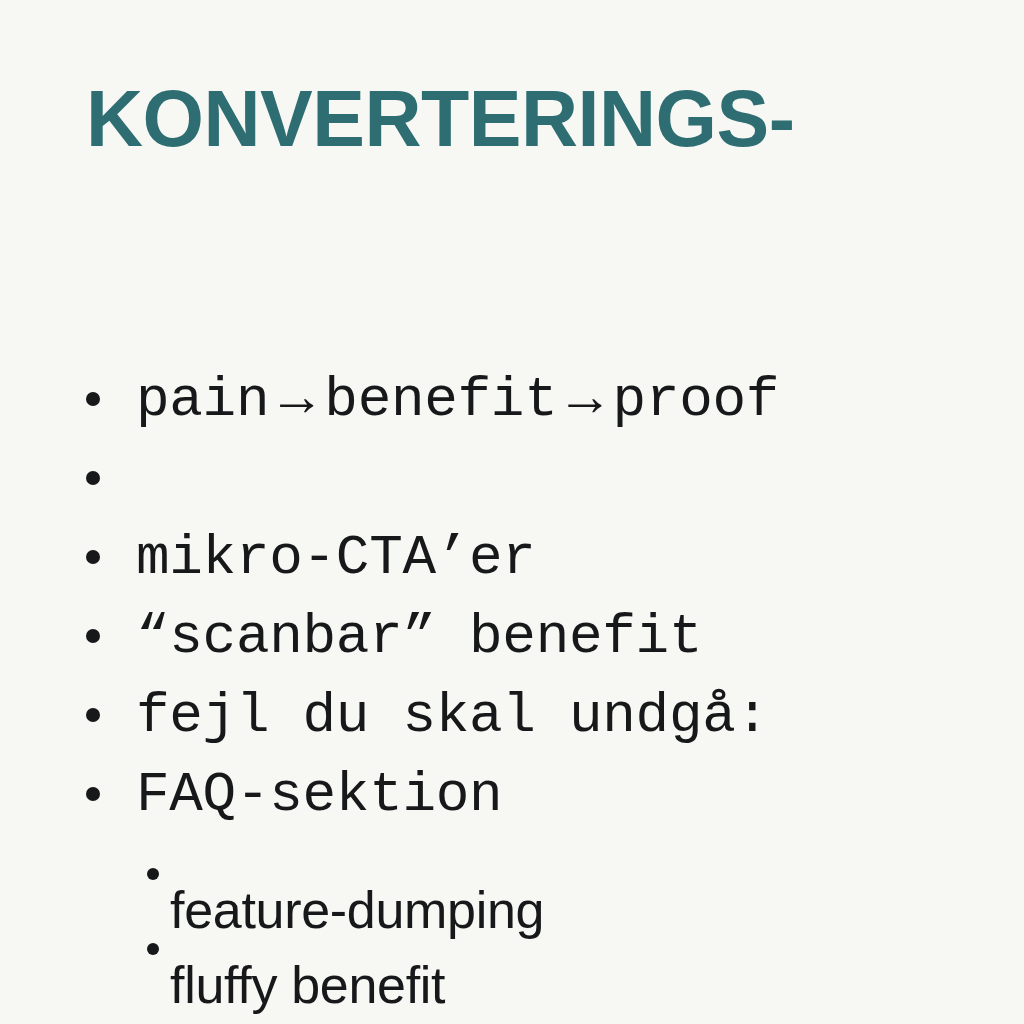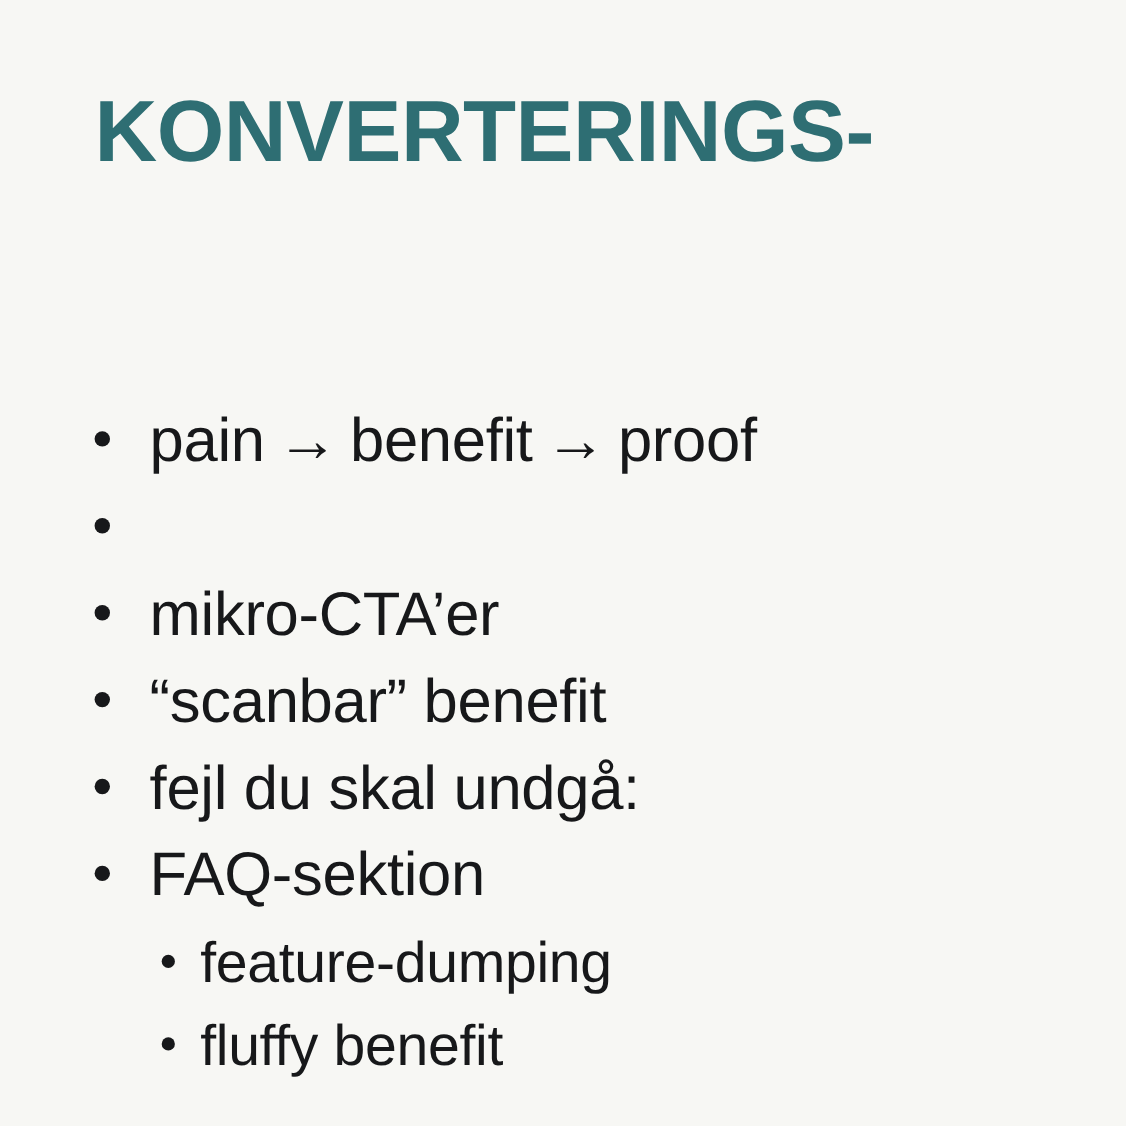--- a/index.html
+++ b/index.html
@@ -67,32 +67,34 @@
   }
   .bullet-row .label {
     flex: 0 1 auto;
     margin-left: 36px;
     font-size: 56px;
     line-height: 64px;
     font-weight: 400;
     color: #17181a;
     white-space: nowrap;
     letter-spacing: -0.3px;
+    font-family: Liberation Mono, monospace;
   }
 
   
   .sub-list {
     margin-top: 4px;
     padding-left: 61px;
   }
   .sub-row {
     position: relative;
     display: flex;
     align-items: flex-start;
     height: 75px;
+    flex-direction: column;
   }
   .sub-row .dot-small {
     flex: 0 0 auto;
     width: 12px;
     height: 12px;
     border-radius: 50%;
     background: #17181a;
     margin-top: 22px;
   }
   .sub-row .label {

